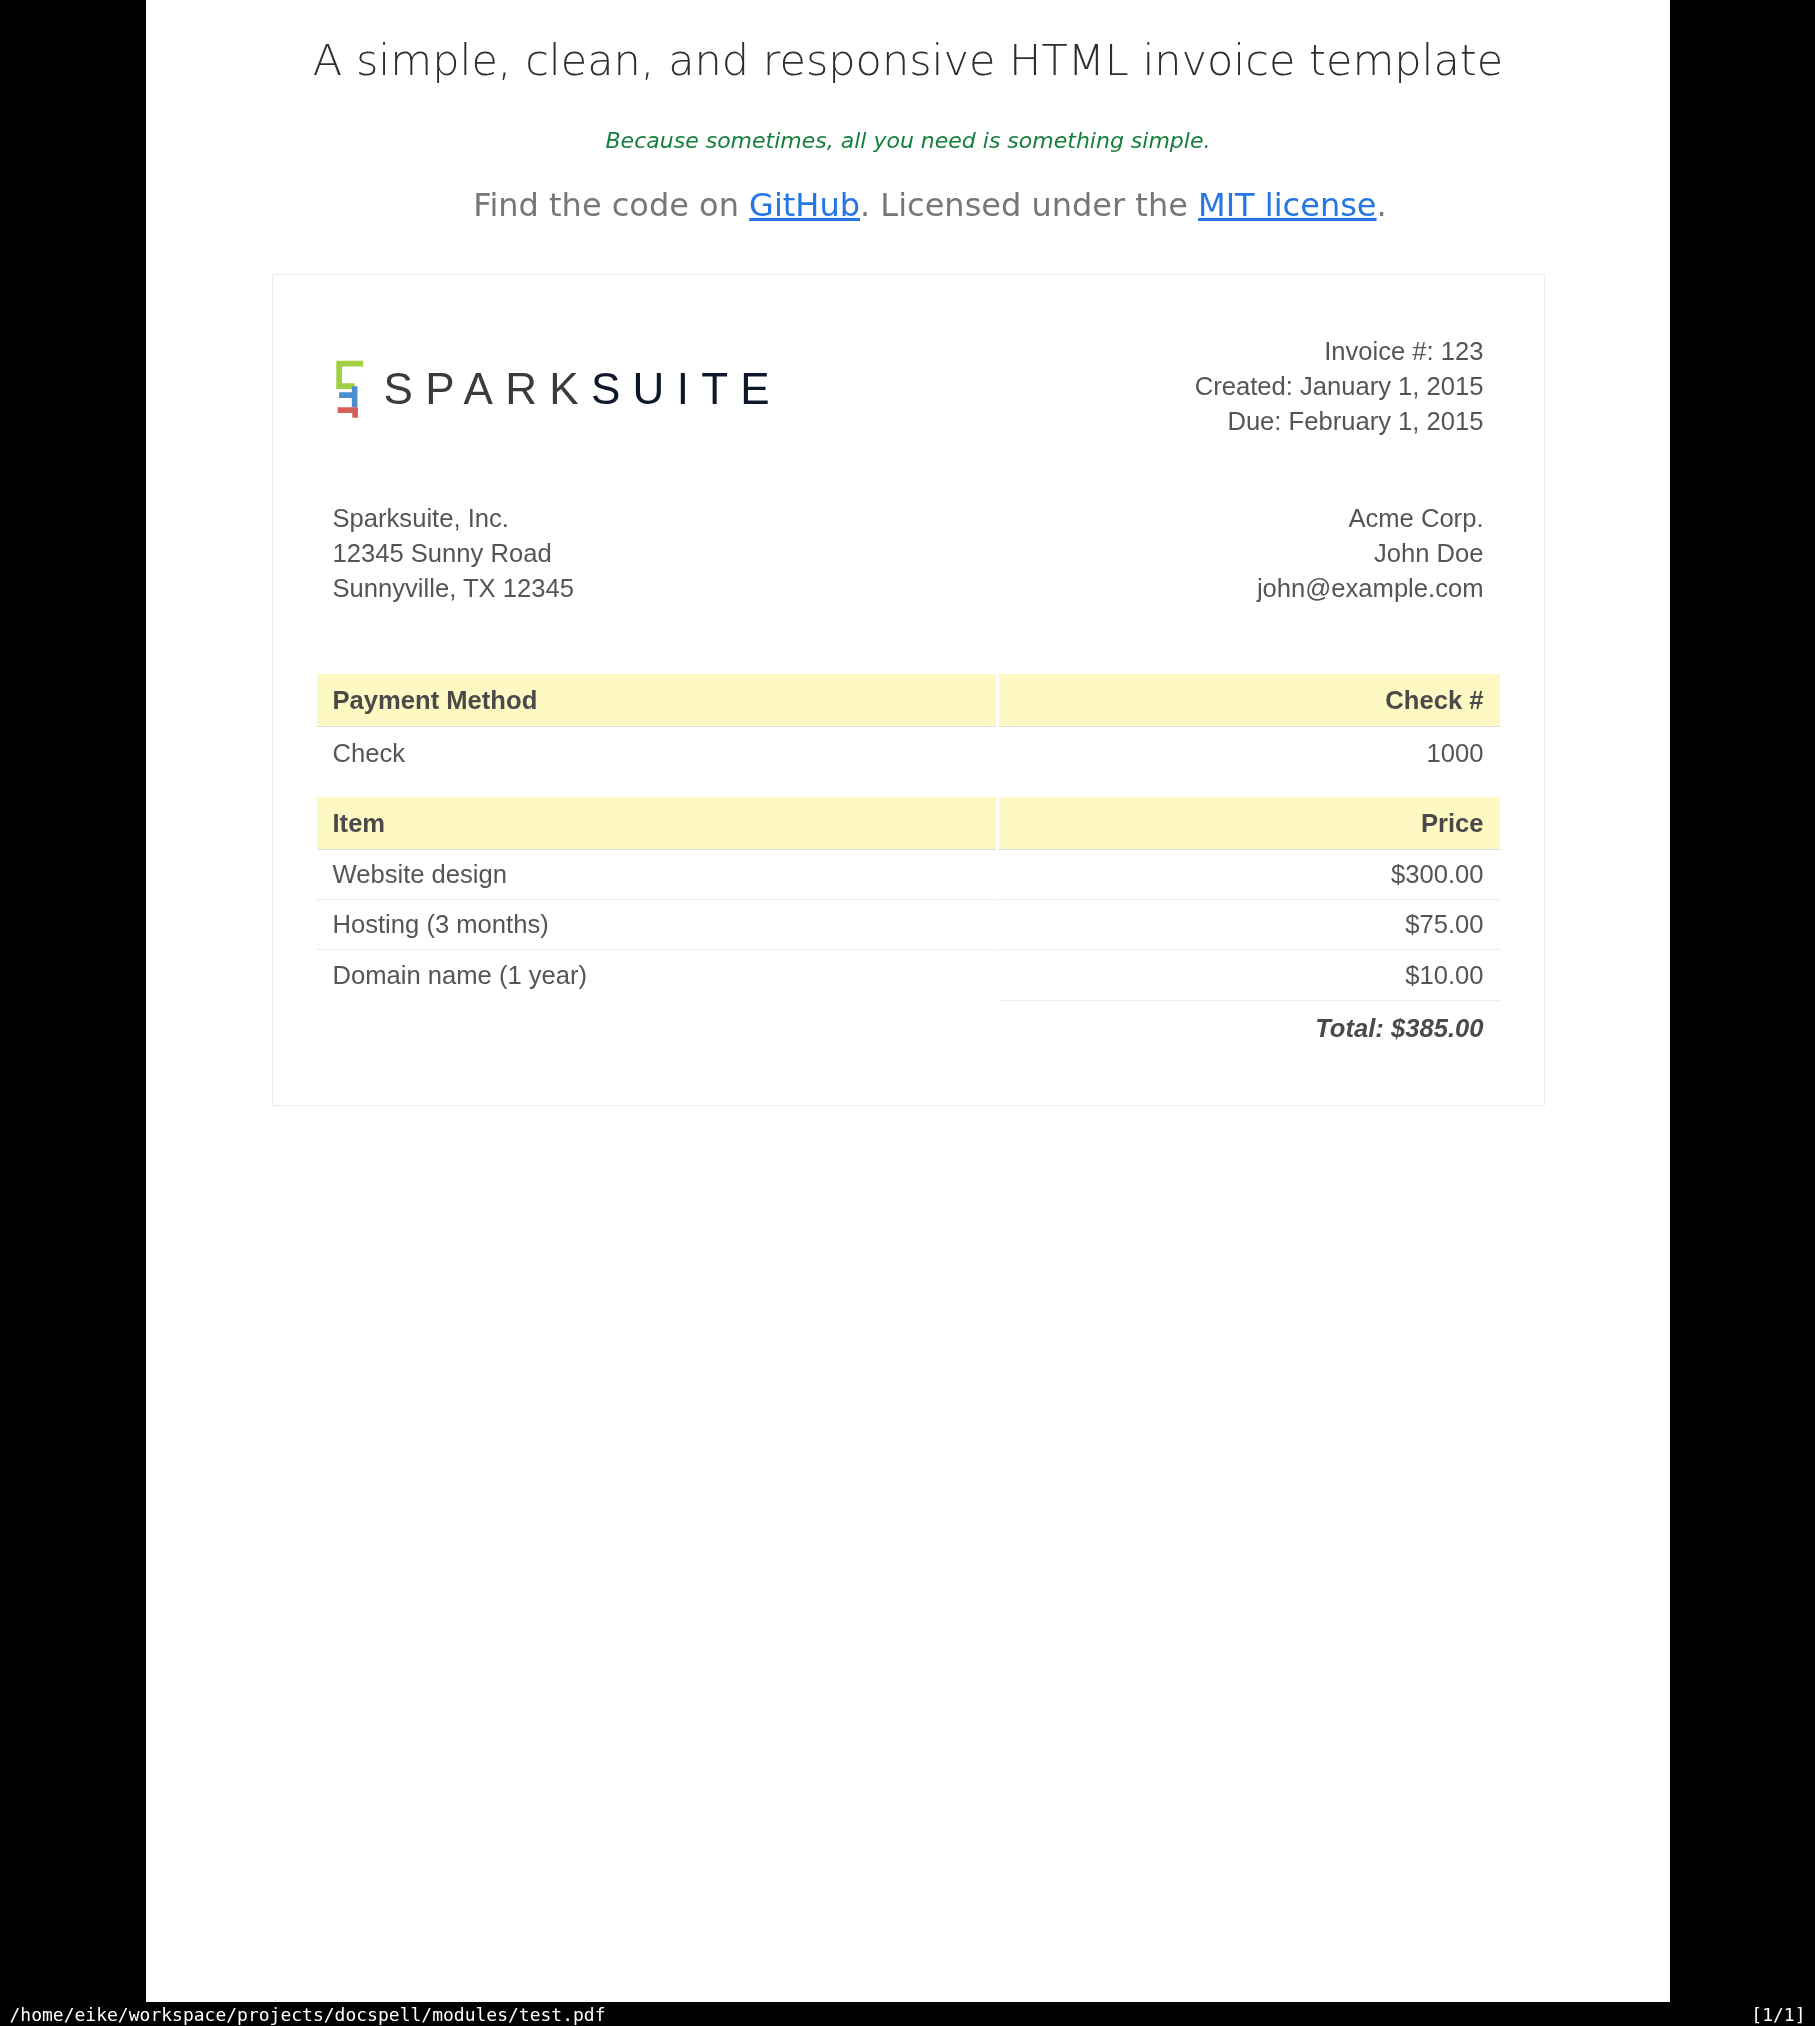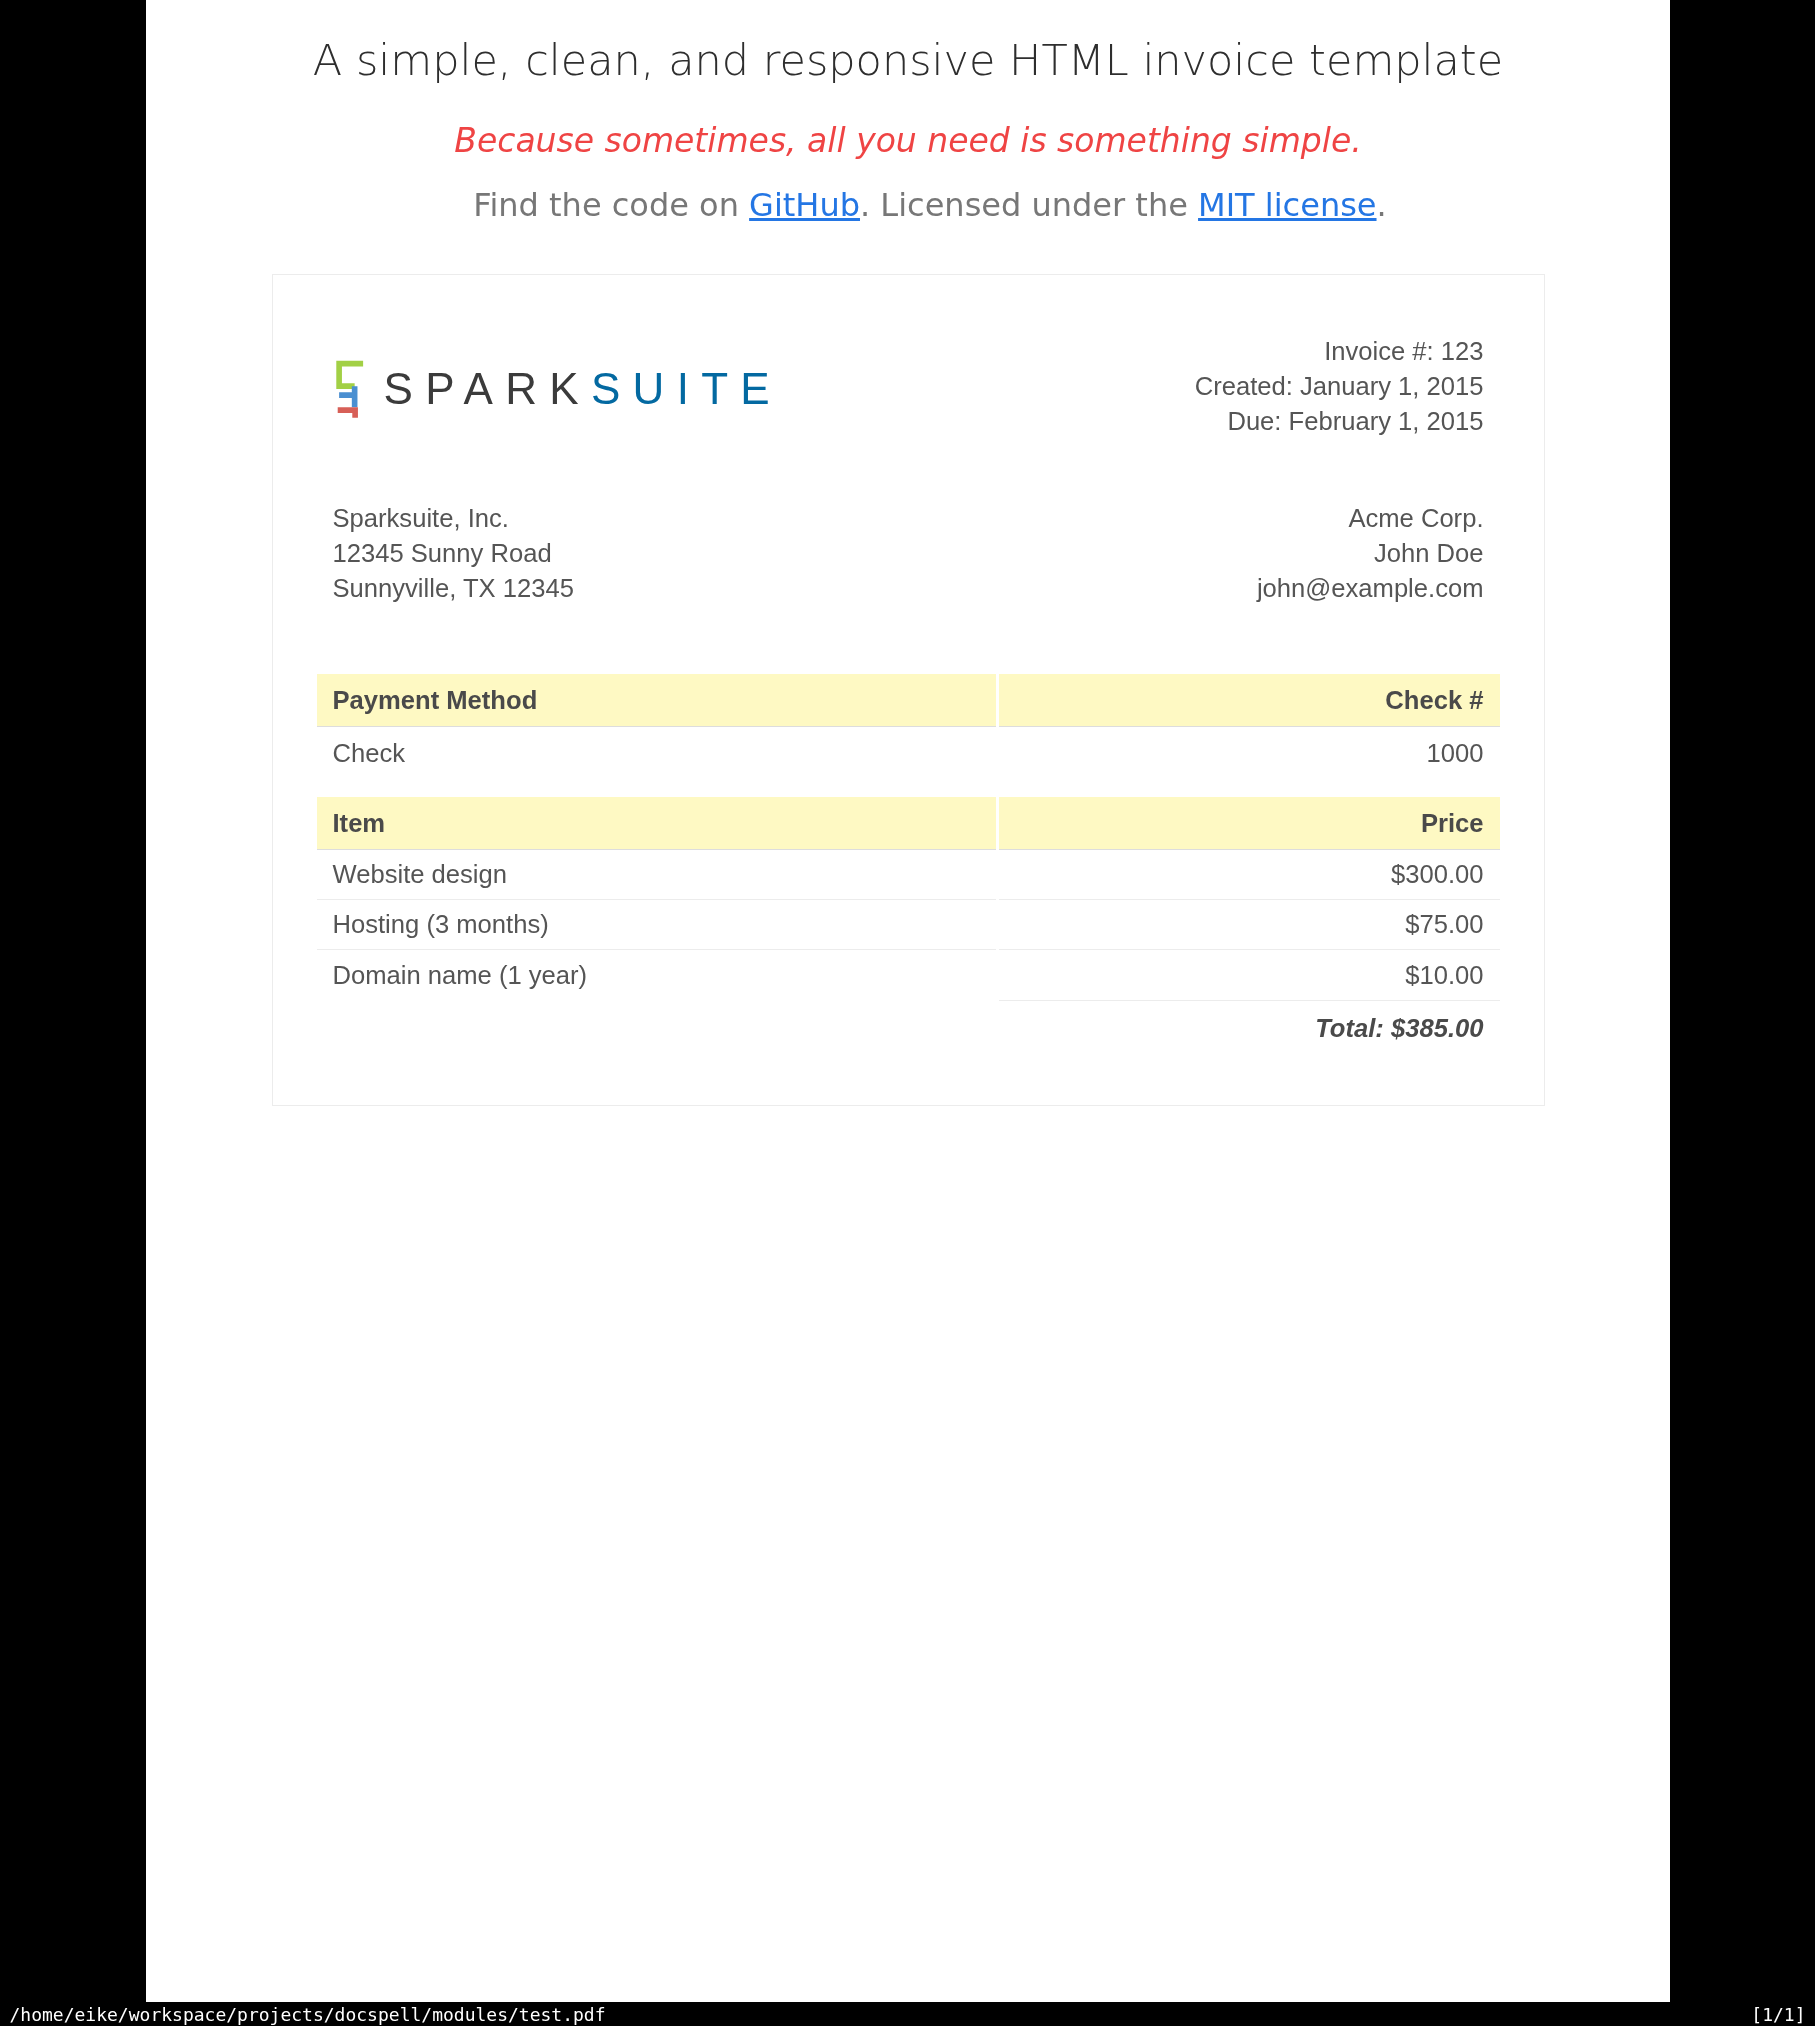--- a/index.html
+++ b/index.html
@@ -4,32 +4,32 @@
 <style>
   * { margin:0; padding:0; box-sizing:border-box; }
   html,body { width:1815px; height:2026px; }
   body { background:#000; position:relative; font-family:"Liberation Sans", sans-serif; }
 
   .page { position:absolute; left:146px; top:0; width:1524px; height:2002px; background:#ffffff; overflow:hidden; }
 
   .doc-title { margin-top:36px; text-align:center; font-family:"DejaVu Sans", sans-serif;
                font-weight:200; font-size:43px; line-height:49px; color:#2e2e2e; }
   .doc-subtitle { margin-top:38px; text-align:center; font-family:"DejaVu Sans", sans-serif;
-                  font-style:italic; font-size:33px; line-height:36px; color:#ef4444; }
+                  font-style:italic; font-size:22px; line-height:36px; color:#15803d; }
   .link-line { margin-top:30px; text-align:center; font-family:"DejaVu Sans", sans-serif;
                font-size:32px; line-height:32px; color:#777;margin-left:44px; }
   .link-line a { color:#2476e4; text-decoration:underline; cursor:pointer; }
 
   .invoice-box { width:1273px; height:832px; margin:53px auto 0; border:1.9px solid #ececec;
                  padding:44px 44px 0; color:#555; font-size:25.6px; background:#fff; }
 
   .top-row { display:flex; justify-content:space-between; margin-top:19px; }
   .logo { display:flex; align-items:center; gap:19px; padding-left:16px; }
   .logo-word { font-size:44px; font-weight:300; letter-spacing:12.3px; color:#3b3b3b; white-space:nowrap; }
-  .logo-word .suite { color:#0369a1; }
+  .logo-word .suite { color:#0f172a; }
   .meta { text-align:right; line-height:35px; padding-right:16px; margin-top:-3.8px; }
 
   .addr-row { display:flex; justify-content:space-between; line-height:35px; margin-top:62px; padding:0 16px; }
   .addr-to { text-align:right; }
 
   .inv-table { margin-top:68px; }
   .t-row { display:flex; gap:3.8px; }
   .cl { width:679px; padding:0 16px; }
   .cr { flex:1; padding:0 16px; text-align:right; }
 

